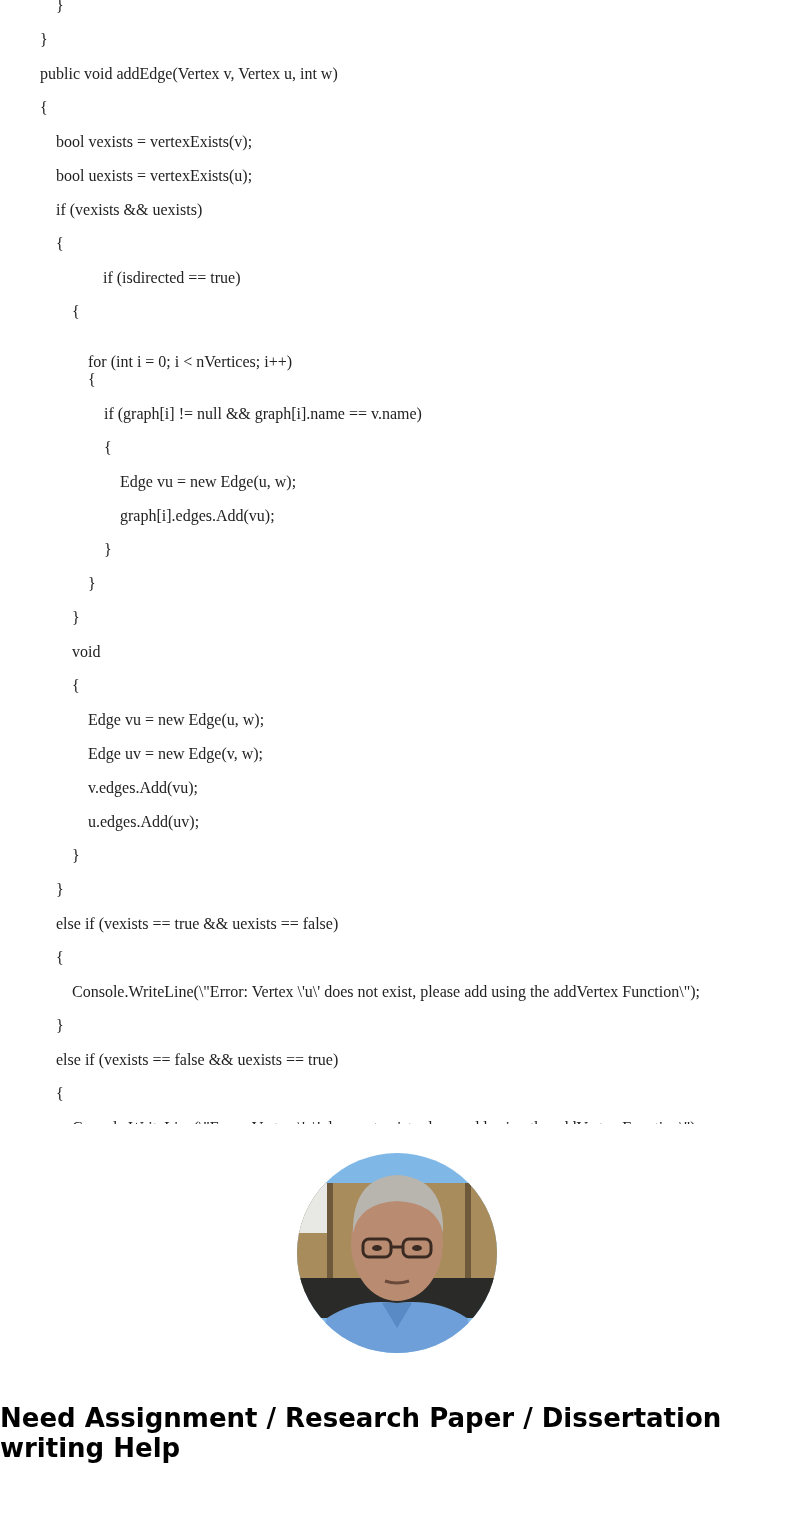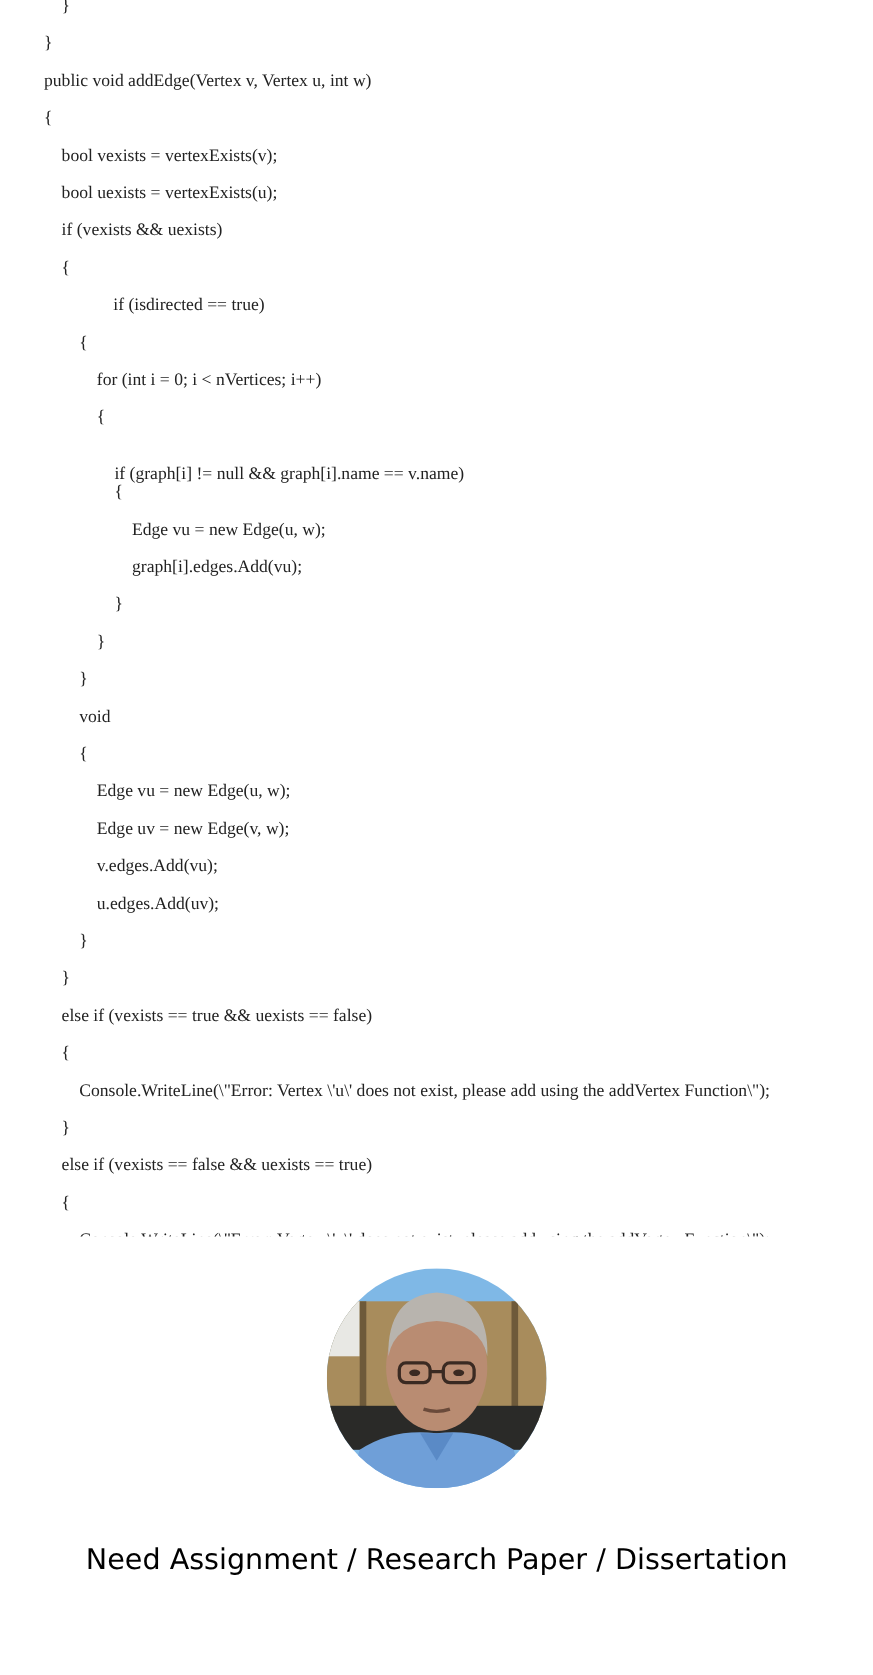--- a/index.html
+++ b/index.html
@@ -1,39 +1,39 @@
 <!DOCTYPE html>
 <html><head>
 <meta charset="utf-8">
 <style>
   html, body { margin: 0; padding: 0; background: #ffffff; }
   body { width: 794px; height: 1523px; position: relative; overflow: hidden; font-family: "Liberation Serif", serif; color: #222; }
   .code-area { position: absolute; left: 0; top: 0; width: 794px; height: 1124px; overflow: hidden; }
   .code-line { position: absolute; left: 0; height: 20px; line-height: 20px; font-size: 16px; white-space: pre; color: #222; }
   .avatar { position: absolute; left: 297px; top: 1153px; width: 200px; height: 200px; border-radius: 50%; overflow: hidden; }
-  .footer { position: absolute; left: 0; top: 1403px; width: 794px; text-align: center; font-family: "DejaVu Sans", sans-serif; font-weight: normal; font-size: 26px; line-height: 30px; color: #000; }
+  .footer { position: absolute; left: 0; top: 1403px; width: 794px; font-family: "DejaVu Sans", sans-serif; font-weight: bold; font-size: 26px; line-height: 30px; color: #000; }
   .footer div { margin: 0; }
 </style>
 </head>
 <body>
 
 <div class="code-area" id="code-area">
     <div class="code-line" style="left: 56px; top: -4px;">}</div>
     <div class="code-line" style="left: 40px; top: 30px;">}</div>
     <div class="code-line" style="left: 40px; top: 64px; text-align: center;">public void addEdge(Vertex v, Vertex u, int w)</div>
     <div class="code-line" style="left: 40px; top: 98px;">{</div>
     <div class="code-line" style="left: 56px; top: 132px;">bool vexists = vertexExists(v);</div>
     <div class="code-line" style="left: 56px; top: 166px;">bool uexists = vertexExists(u);</div>
     <div class="code-line" style="left: 56px; top: 200px;">if (vexists &amp;&amp; uexists)</div>
     <div class="code-line" style="left: 56px; top: 234px;">{</div>
     <div class="code-line" style="left: 72px; top: 268px; margin-left: 31px;">if (isdirected == true)</div>
     <div class="code-line" style="left: 72px; top: 302px;">{</div>
-    <div class="code-line" style="left: 88px; top: 336px;">for (int i = 0; i &lt; nVertices; i++)</div>
+    <div class="code-line" style="left: 88px; top: 352px;">for (int i = 0; i &lt; nVertices; i++)</div>
     <div class="code-line" style="left: 88px; top: 370px;">{</div>
-    <div class="code-line" style="left: 104px; top: 404px; margin-top: 17px;">if (graph[i] != null &amp;&amp; graph[i].name == v.name)</div>
+    <div class="code-line" style="left: 104px; top: 404px;">if (graph[i] != null &amp;&amp; graph[i].name == v.name)</div>
     <div class="code-line" style="left: 104px; top: 438px;">{</div>
     <div class="code-line" style="left: 120px; top: 472px;">Edge vu = new Edge(u, w);</div>
     <div class="code-line" style="left: 120px; top: 506px;">graph[i].edges.Add(vu);</div>
     <div class="code-line" style="left: 104px; top: 540px;">}</div>
     <div class="code-line" style="left: 88px; top: 574px;">}</div>
     <div class="code-line" style="left: 72px; top: 608px;">}</div>
     <div class="code-line" style="left: 72px; top: 642px;">void</div>
     <div class="code-line" style="left: 72px; top: 676px;">{</div>
     <div class="code-line" style="left: 88px; top: 710px;">Edge vu = new Edge(u, w);</div>
     <div class="code-line" style="left: 88px; top: 744px;">Edge uv = new Edge(v, w);</div>
@@ -66,13 +66,14 @@
     <rect x="106" y="86" width="28" height="18" rx="6" fill="none" stroke="#3a2a22" stroke-width="3"></rect>
     <line x1="94" y1="94" x2="106" y2="94" stroke="#3a2a22" stroke-width="3"></line>
     <ellipse cx="80" cy="95" rx="5" ry="3" fill="#3a2a22"></ellipse>
     <ellipse cx="120" cy="95" rx="5" ry="3" fill="#3a2a22"></ellipse>
     <path d="M88 128 Q100 132 112 128" stroke="#6a4a3a" stroke-width="3" fill="none"></path>
   </svg>
 </div>
 
 <div class="footer">
   <div>Need Assignment / Research Paper / Dissertation</div>
+  <div>writing Help</div>
 </div>
 
 </body></html>

